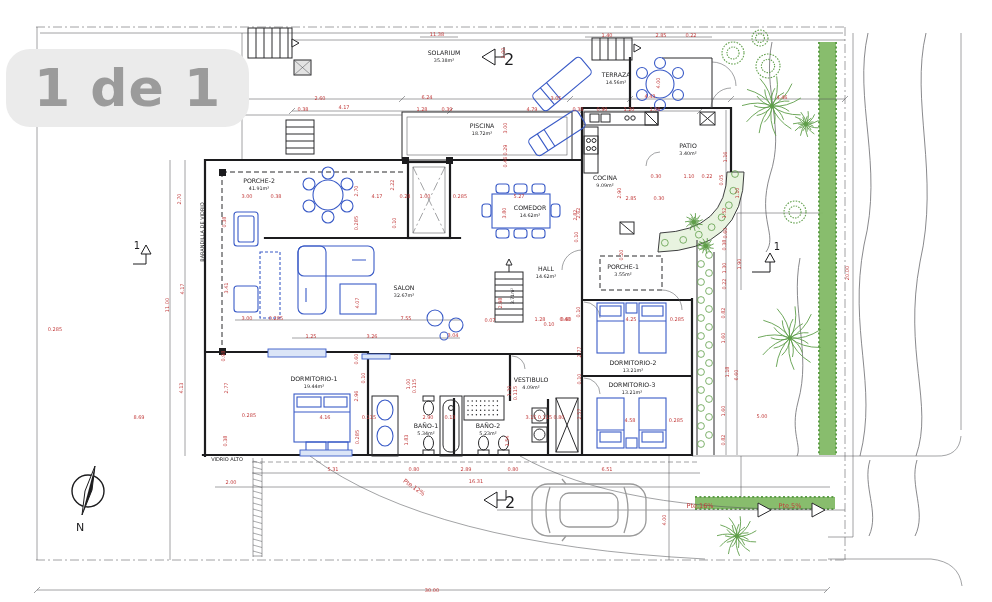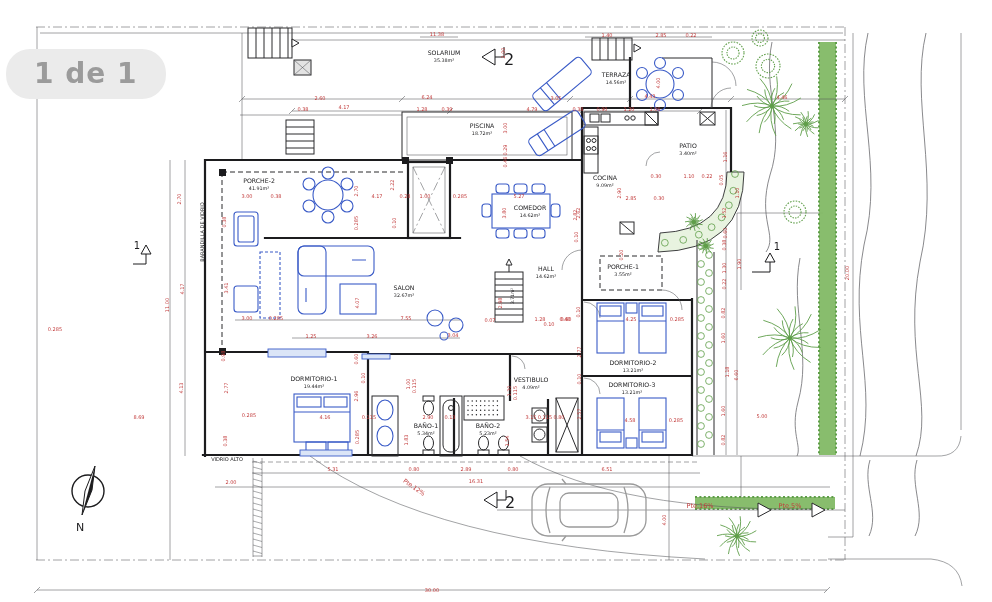--- a/index.html
+++ b/index.html
@@ -1,21 +1,21 @@
 <!DOCTYPE html>
 <html><head>
 <meta charset="utf-8">
 <style>
   html,body{margin:0;padding:0;background:#fff;}
   .stage{position:relative;width:992px;height:602px;background:#fff;overflow:hidden;
          font-family:"DejaVu Sans",sans-serif;}
   svg{position:absolute;left:0;top:0;}
   svg text{font-family:"DejaVu Sans",sans-serif;}
   .pill{position:absolute;left:6px;top:49px;min-width:96px;padding:8px 28px;
-        background:#ebebeb;border-radius:24px;color:#9b9b9b;font-size:28px;
+        background:#ebebeb;border-radius:24px;color:#9b9b9b;font-size:52px;
         font-weight:700;text-align:center;line-height:1.2;letter-spacing:1px;}
   .w2{stroke:#1c1c1e;stroke-width:2.2;fill:none;stroke-linecap:square;}
   .w1{stroke:#2a2a2c;stroke-width:1;fill:none;}
   .t5{stroke:#55565a;stroke-width:.55;fill:none;}
   .dash{stroke-dasharray:5,3;}
   .dashdot{stroke-dasharray:9,3,2,3;}
   .blue{stroke:#3a5bc7;stroke-width:1.1;fill:none;}
   .bluef{stroke:#3a5bc7;stroke-width:.9;fill:#dbe5f7;}
   .gray{stroke:#9a9a9a;stroke-width:1.3;fill:none;}
   .green{stroke:#5f9e49;fill:none;}

